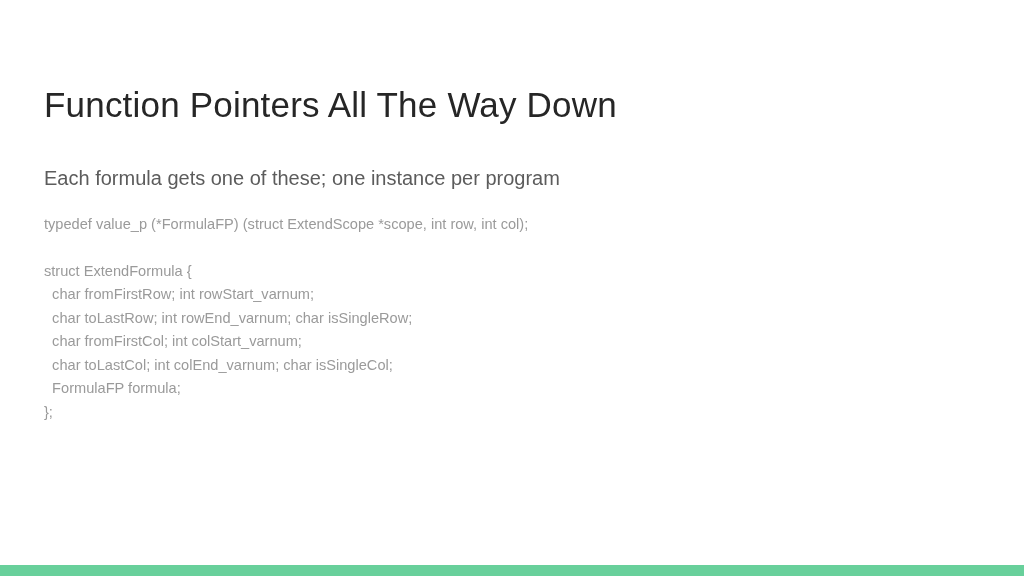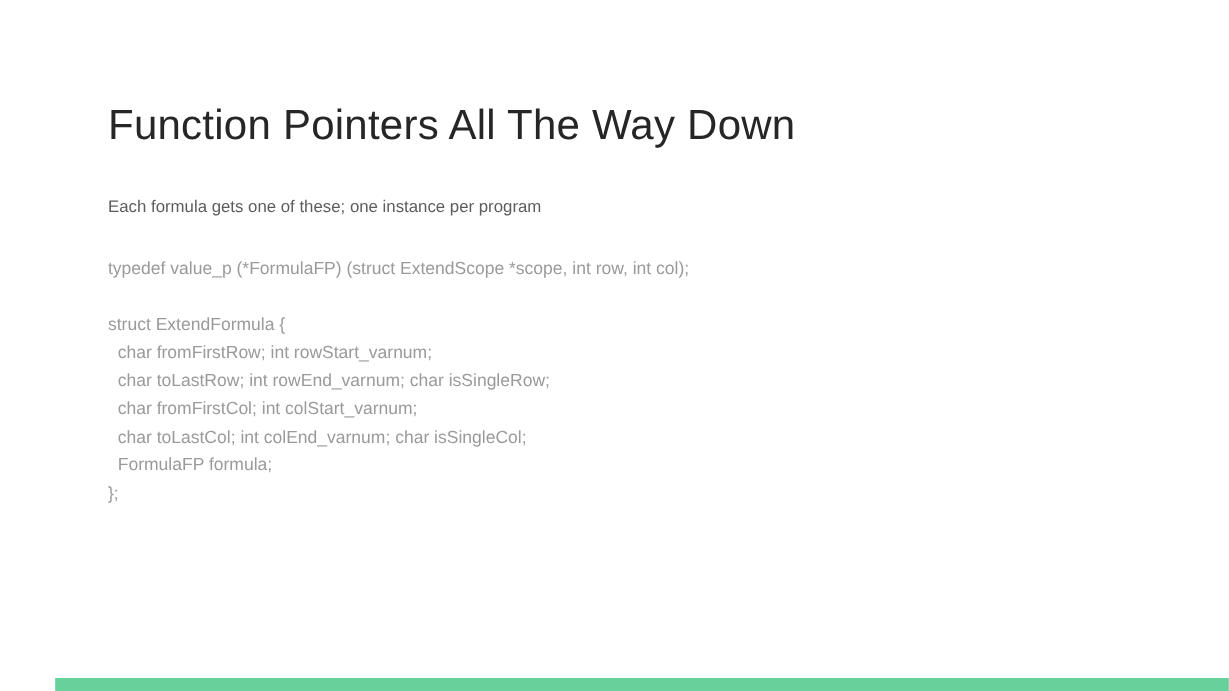--- a/index.html
+++ b/index.html
@@ -12,42 +12,41 @@
     background: #ffffff;
     font-family: "Liberation Sans", sans-serif;
     overflow: hidden;
     position: relative;
   }
 
   .slide {
     position: absolute;
     inset: 0;
     background: #ffffff;
-    margin-left: 46px;
   }
 
   .slide-title {
     position: absolute;
     left: 44px;
     top: 60px;
     font-family: "Liberation Sans", sans-serif;
     font-size: 35px;
     font-weight: 400;
     line-height: 44px;
     color: #262626;
     letter-spacing: 0.2px;
     white-space: nowrap;
   }
 
   .slide-subtitle {
     position: absolute;
     left: 44px;
     top: 144px;
     font-family: "Liberation Sans", sans-serif;
-    font-size: 14px;
+    font-size: 20px;
     font-weight: 400;
     line-height: 28px;
     color: #5c5c5c;
     white-space: nowrap;
   }
 
   .code-block {
     position: absolute;
     left: 44px;
     top: 198px;

